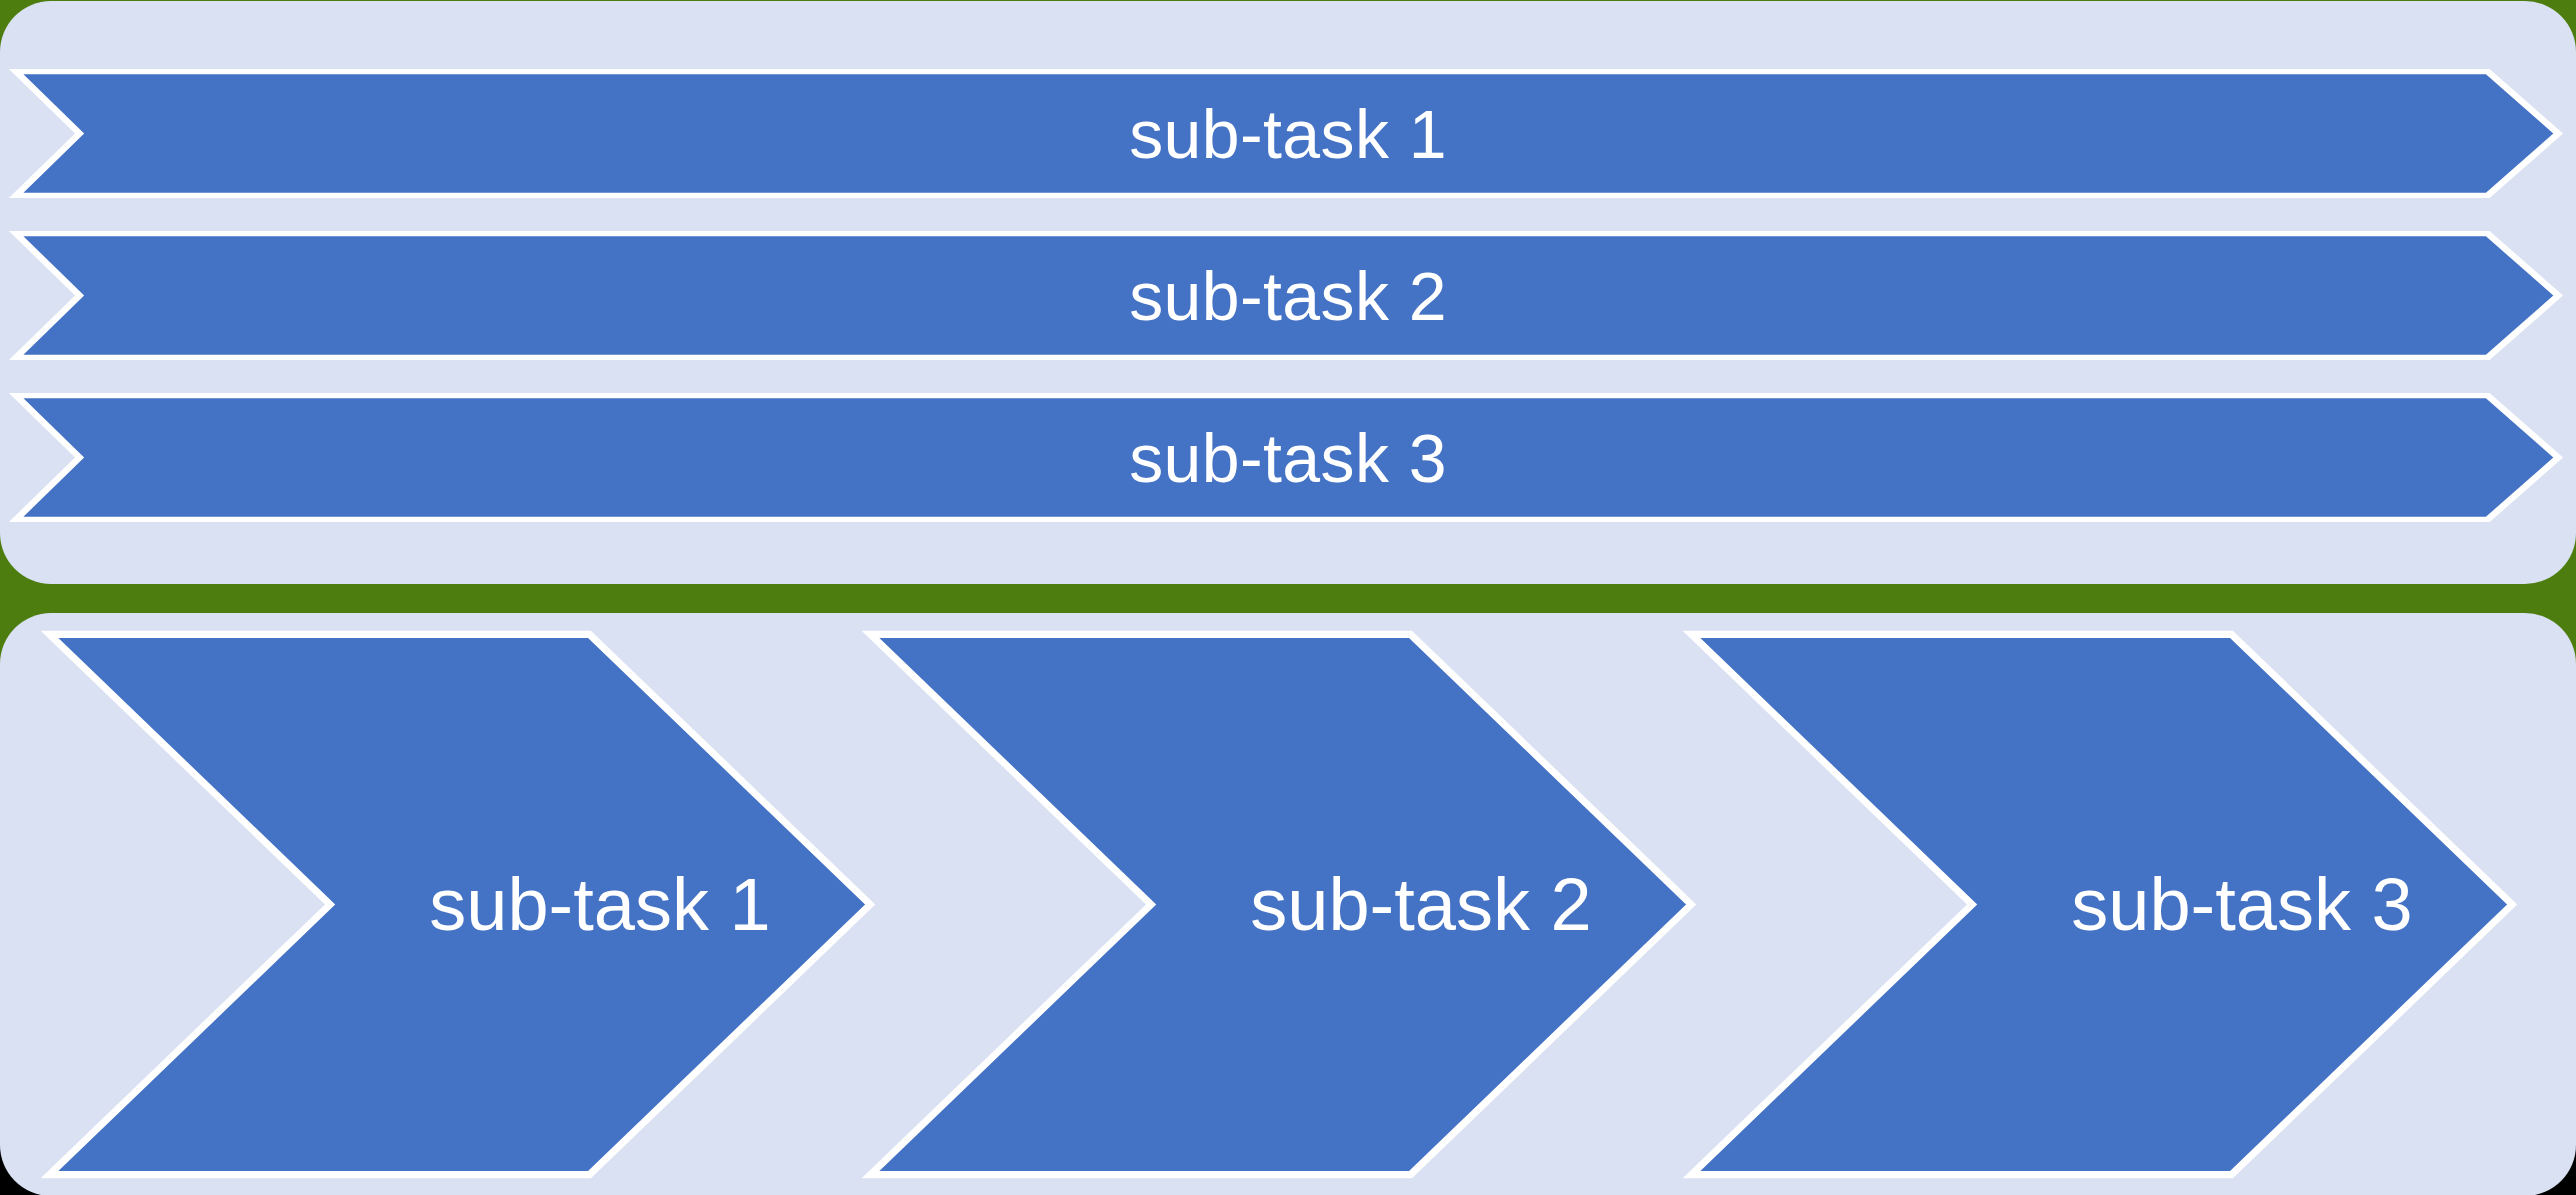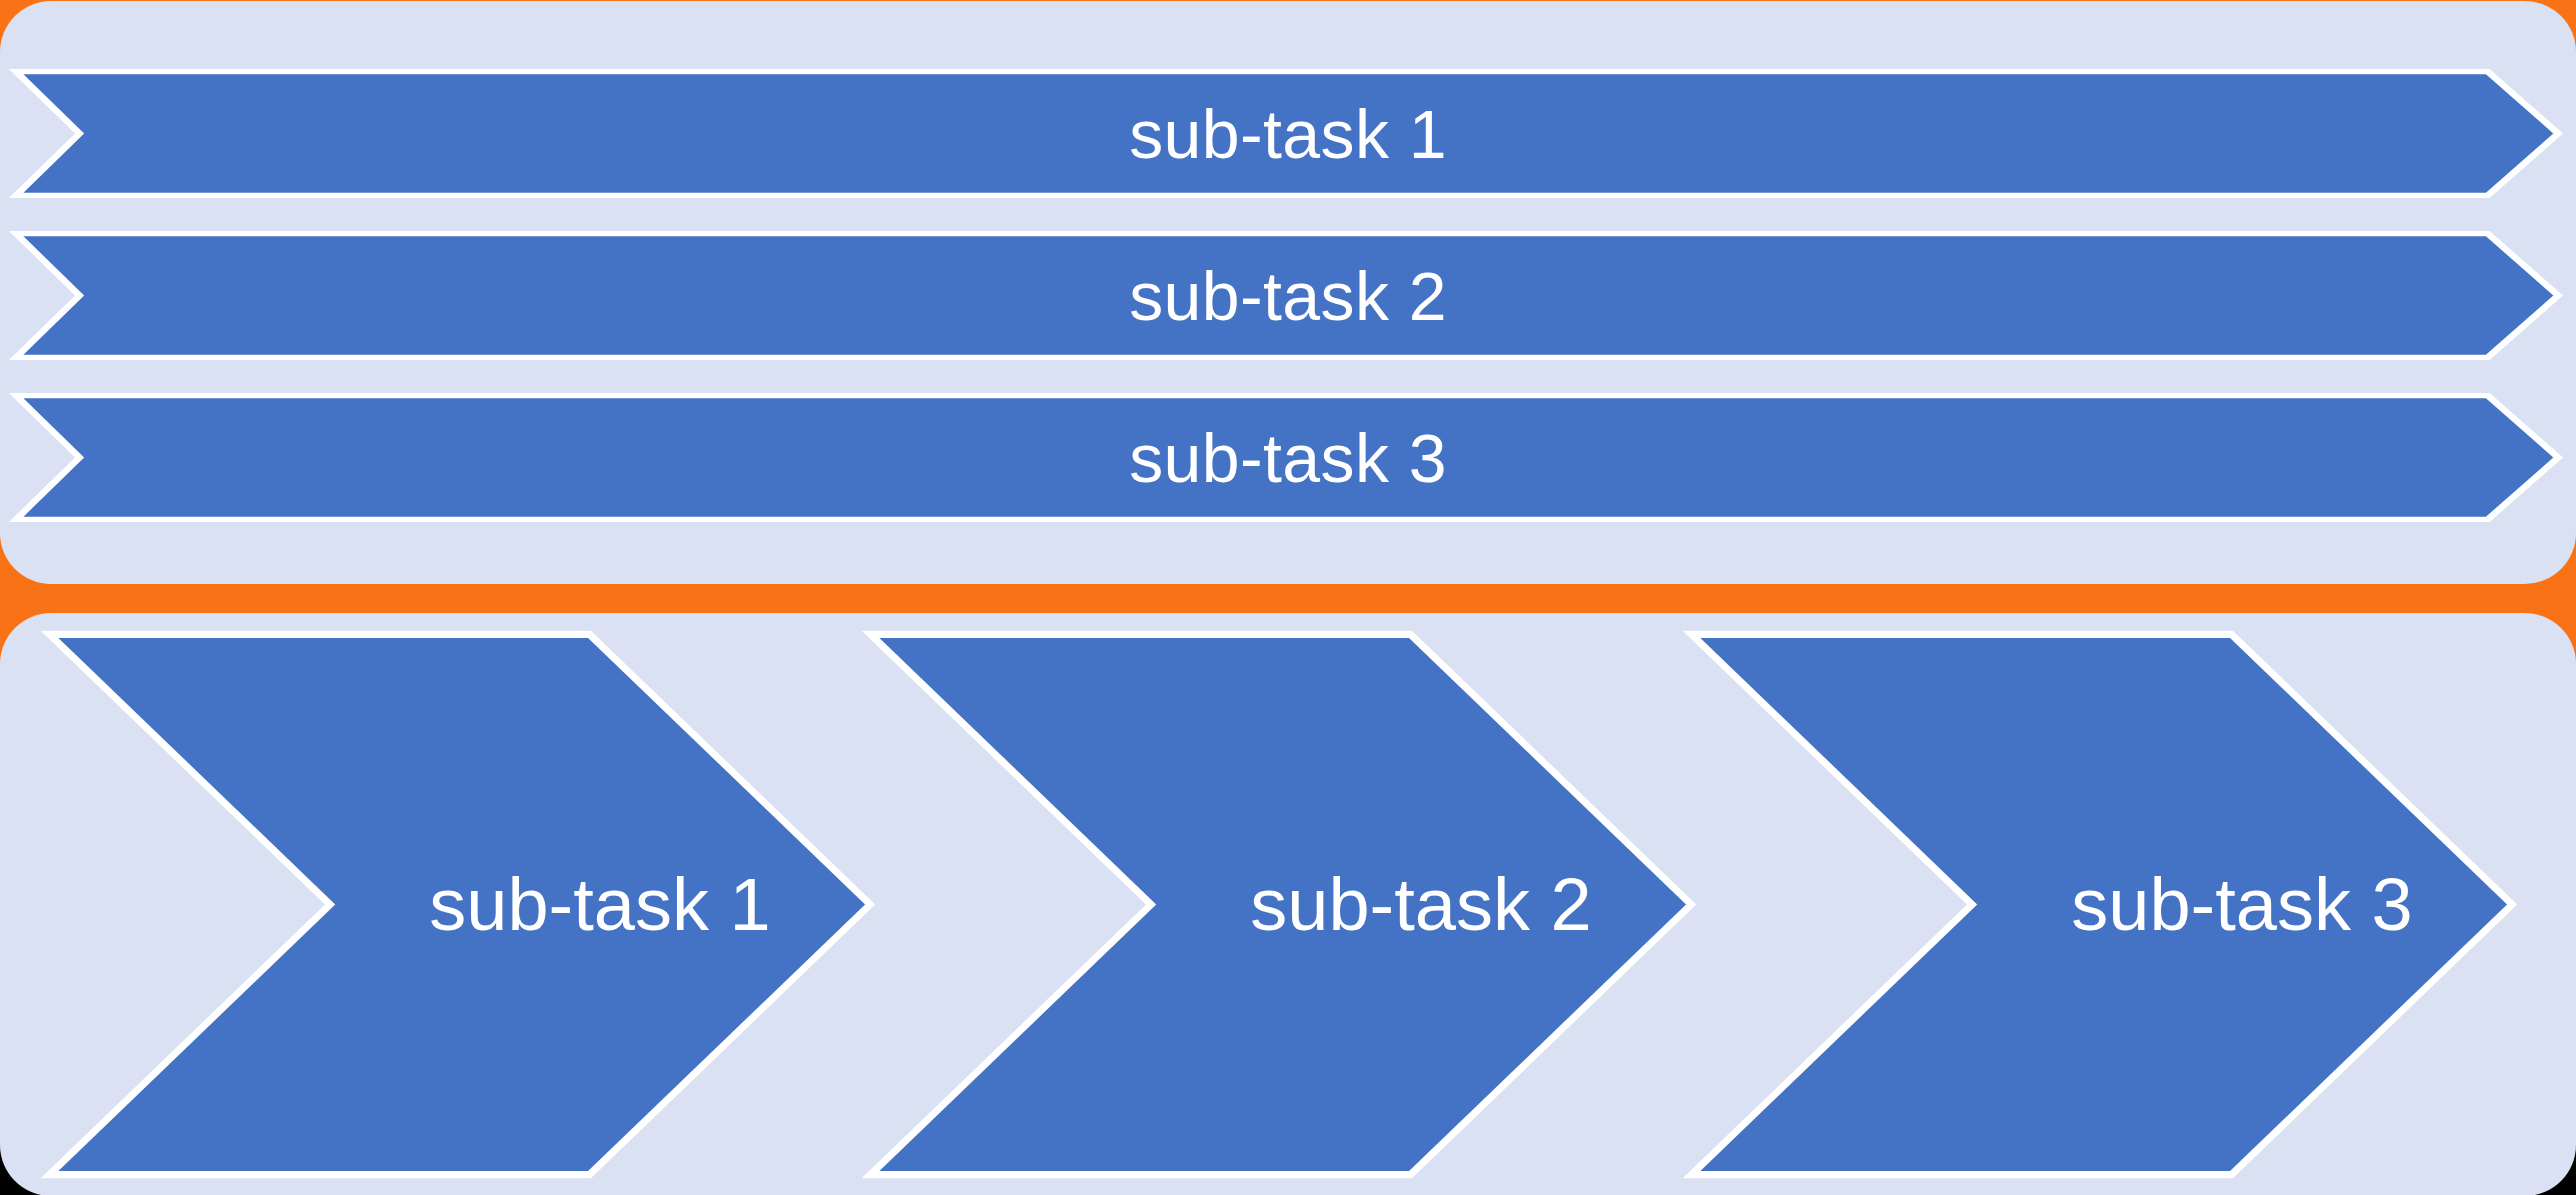--- a/index.html
+++ b/index.html
@@ -1,21 +1,21 @@
 <!DOCTYPE html>
 <html style="font-size:11.4px"><head>
 <meta charset="utf-8">
 <style>
   html,body{margin:0;padding:0;background:#000;}
   body{
     width:2576px;height:1195px;
     font-family:"Liberation Sans", sans-serif;
     overflow:hidden;position:relative;
   }
-  .canvas{position:absolute;inset:0;width:2576px;height:1143px;background:#f97316;}
+  .canvas{position:absolute;inset:0;width:2576px;height:1143px;background:#4d7c0f;}
 
   
   .panel{
     position:absolute;
     background:#D9E1F2;
     border-radius:51px;
     overflow:hidden;
   }
   #panel-top{ left:0px; top:1.4px;  width:2576px; height:583px; }
   #panel-bottom{ left:0px; top:613px; width:2576px; height:583px; }

